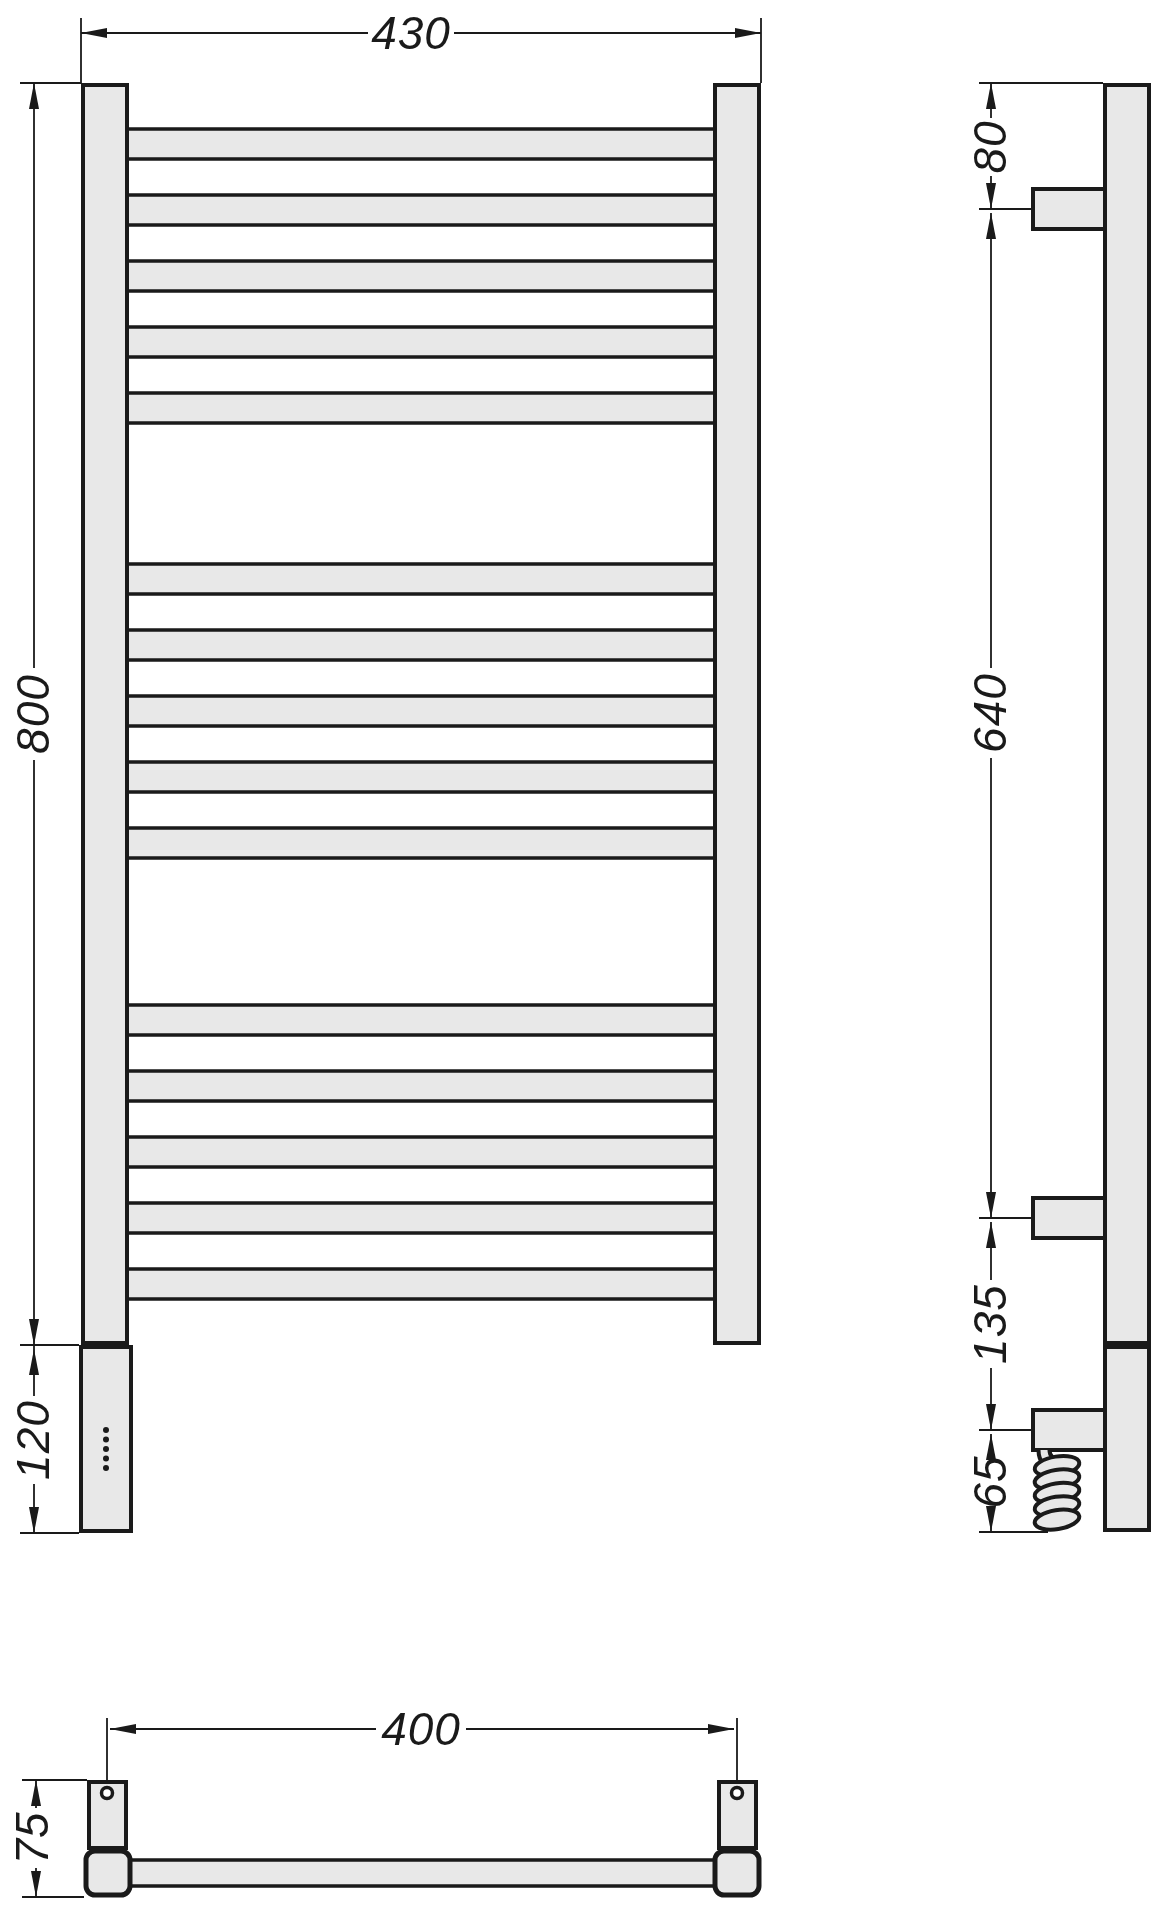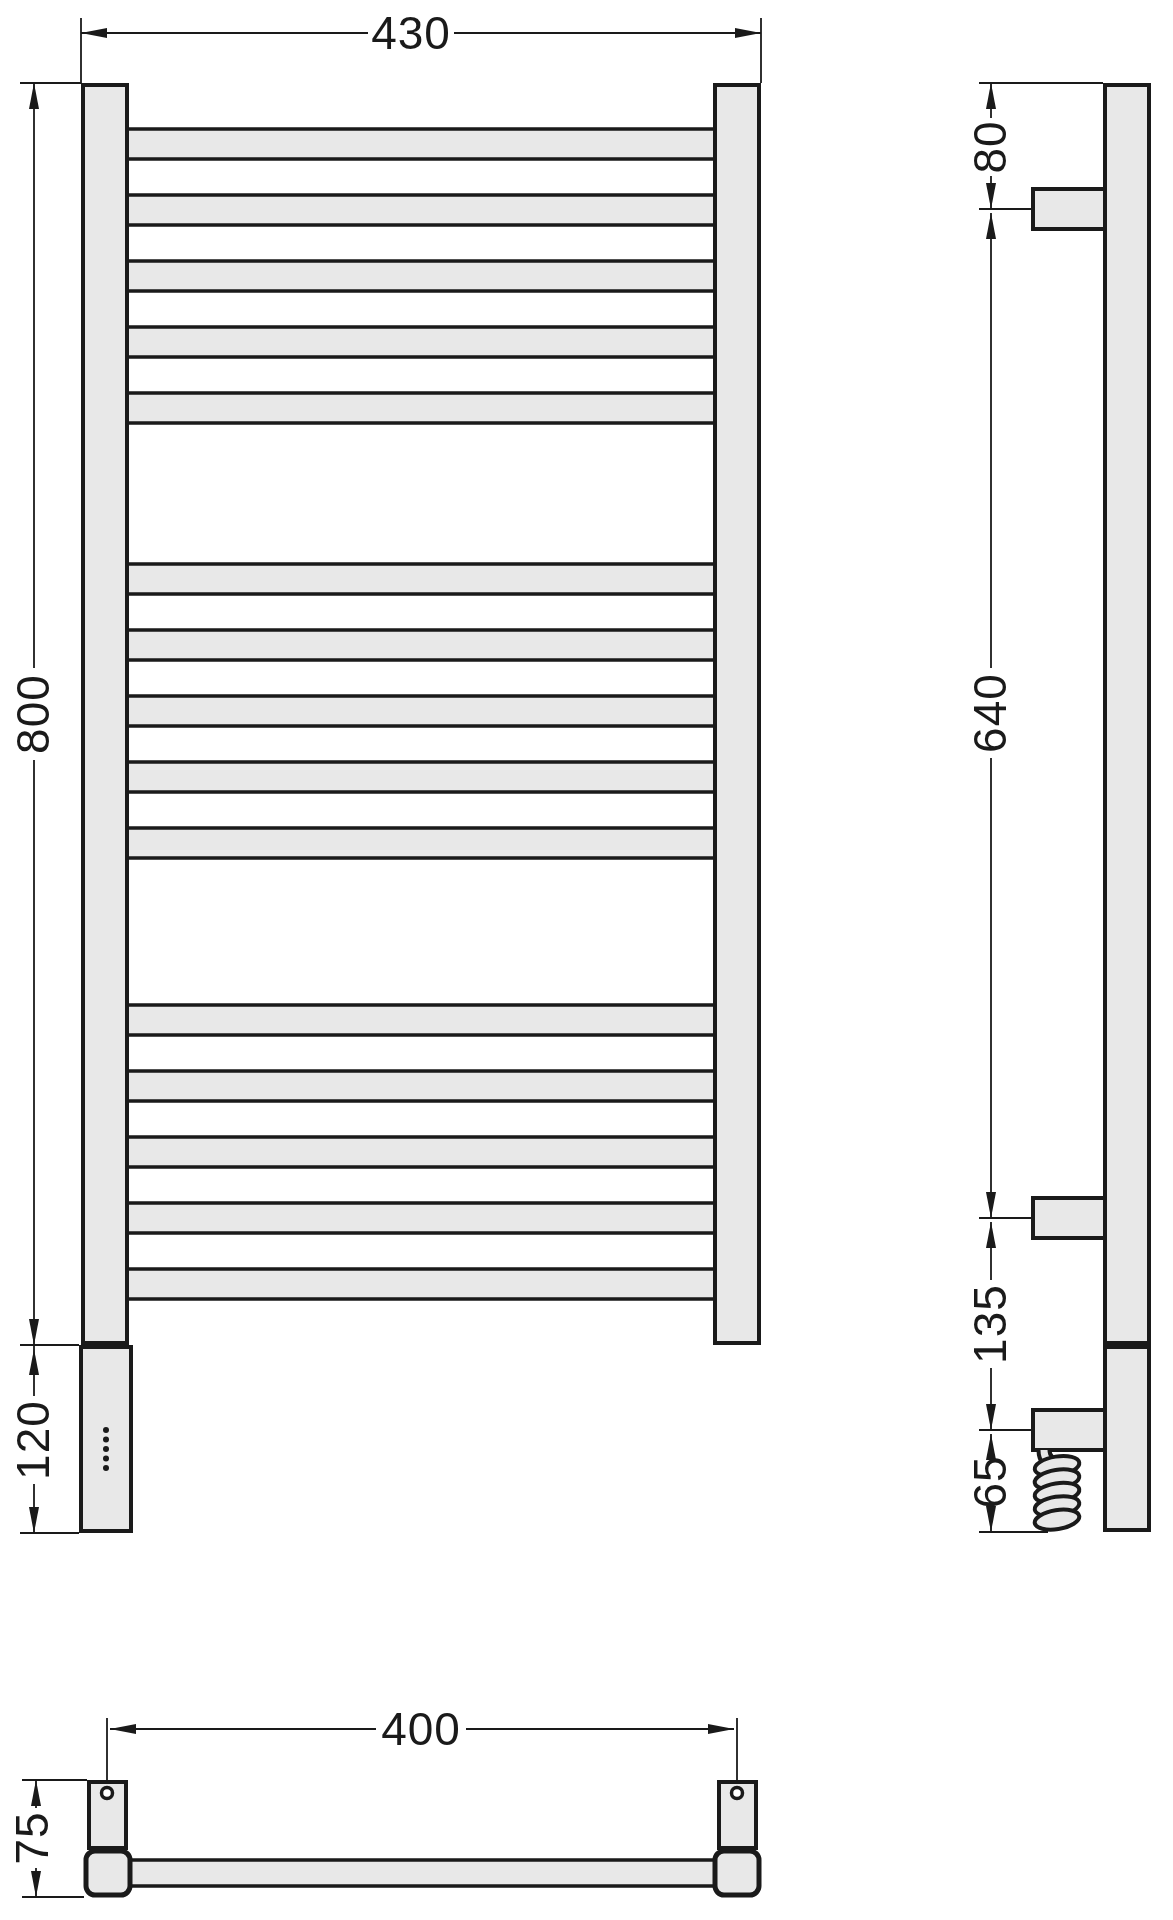--- a/index.html
+++ b/index.html
@@ -1,17 +1,17 @@
 <!DOCTYPE html>
 <html><head>
 <meta charset="utf-8">
 <style>
   html,body{margin:0;padding:0;background:#ffffff;}
   .sheet{position:relative;width:1173px;height:1920px;background:#ffffff;overflow:hidden;
-         font-family:"Liberation Sans", sans-serif;}
+         font-family:"Liberation Sans", sans-serif;font-style:italic;}
   svg{display:block;}
   text{font-family:"Liberation Sans", sans-serif;font-size:46px;fill:#1a1a1a;letter-spacing:1px;}
 </style>
 </head>
 <body>
 
 <div class="sheet">
 <svg width="1173" height="1920" viewBox="0 0 1173 1920">
 
   <g>

